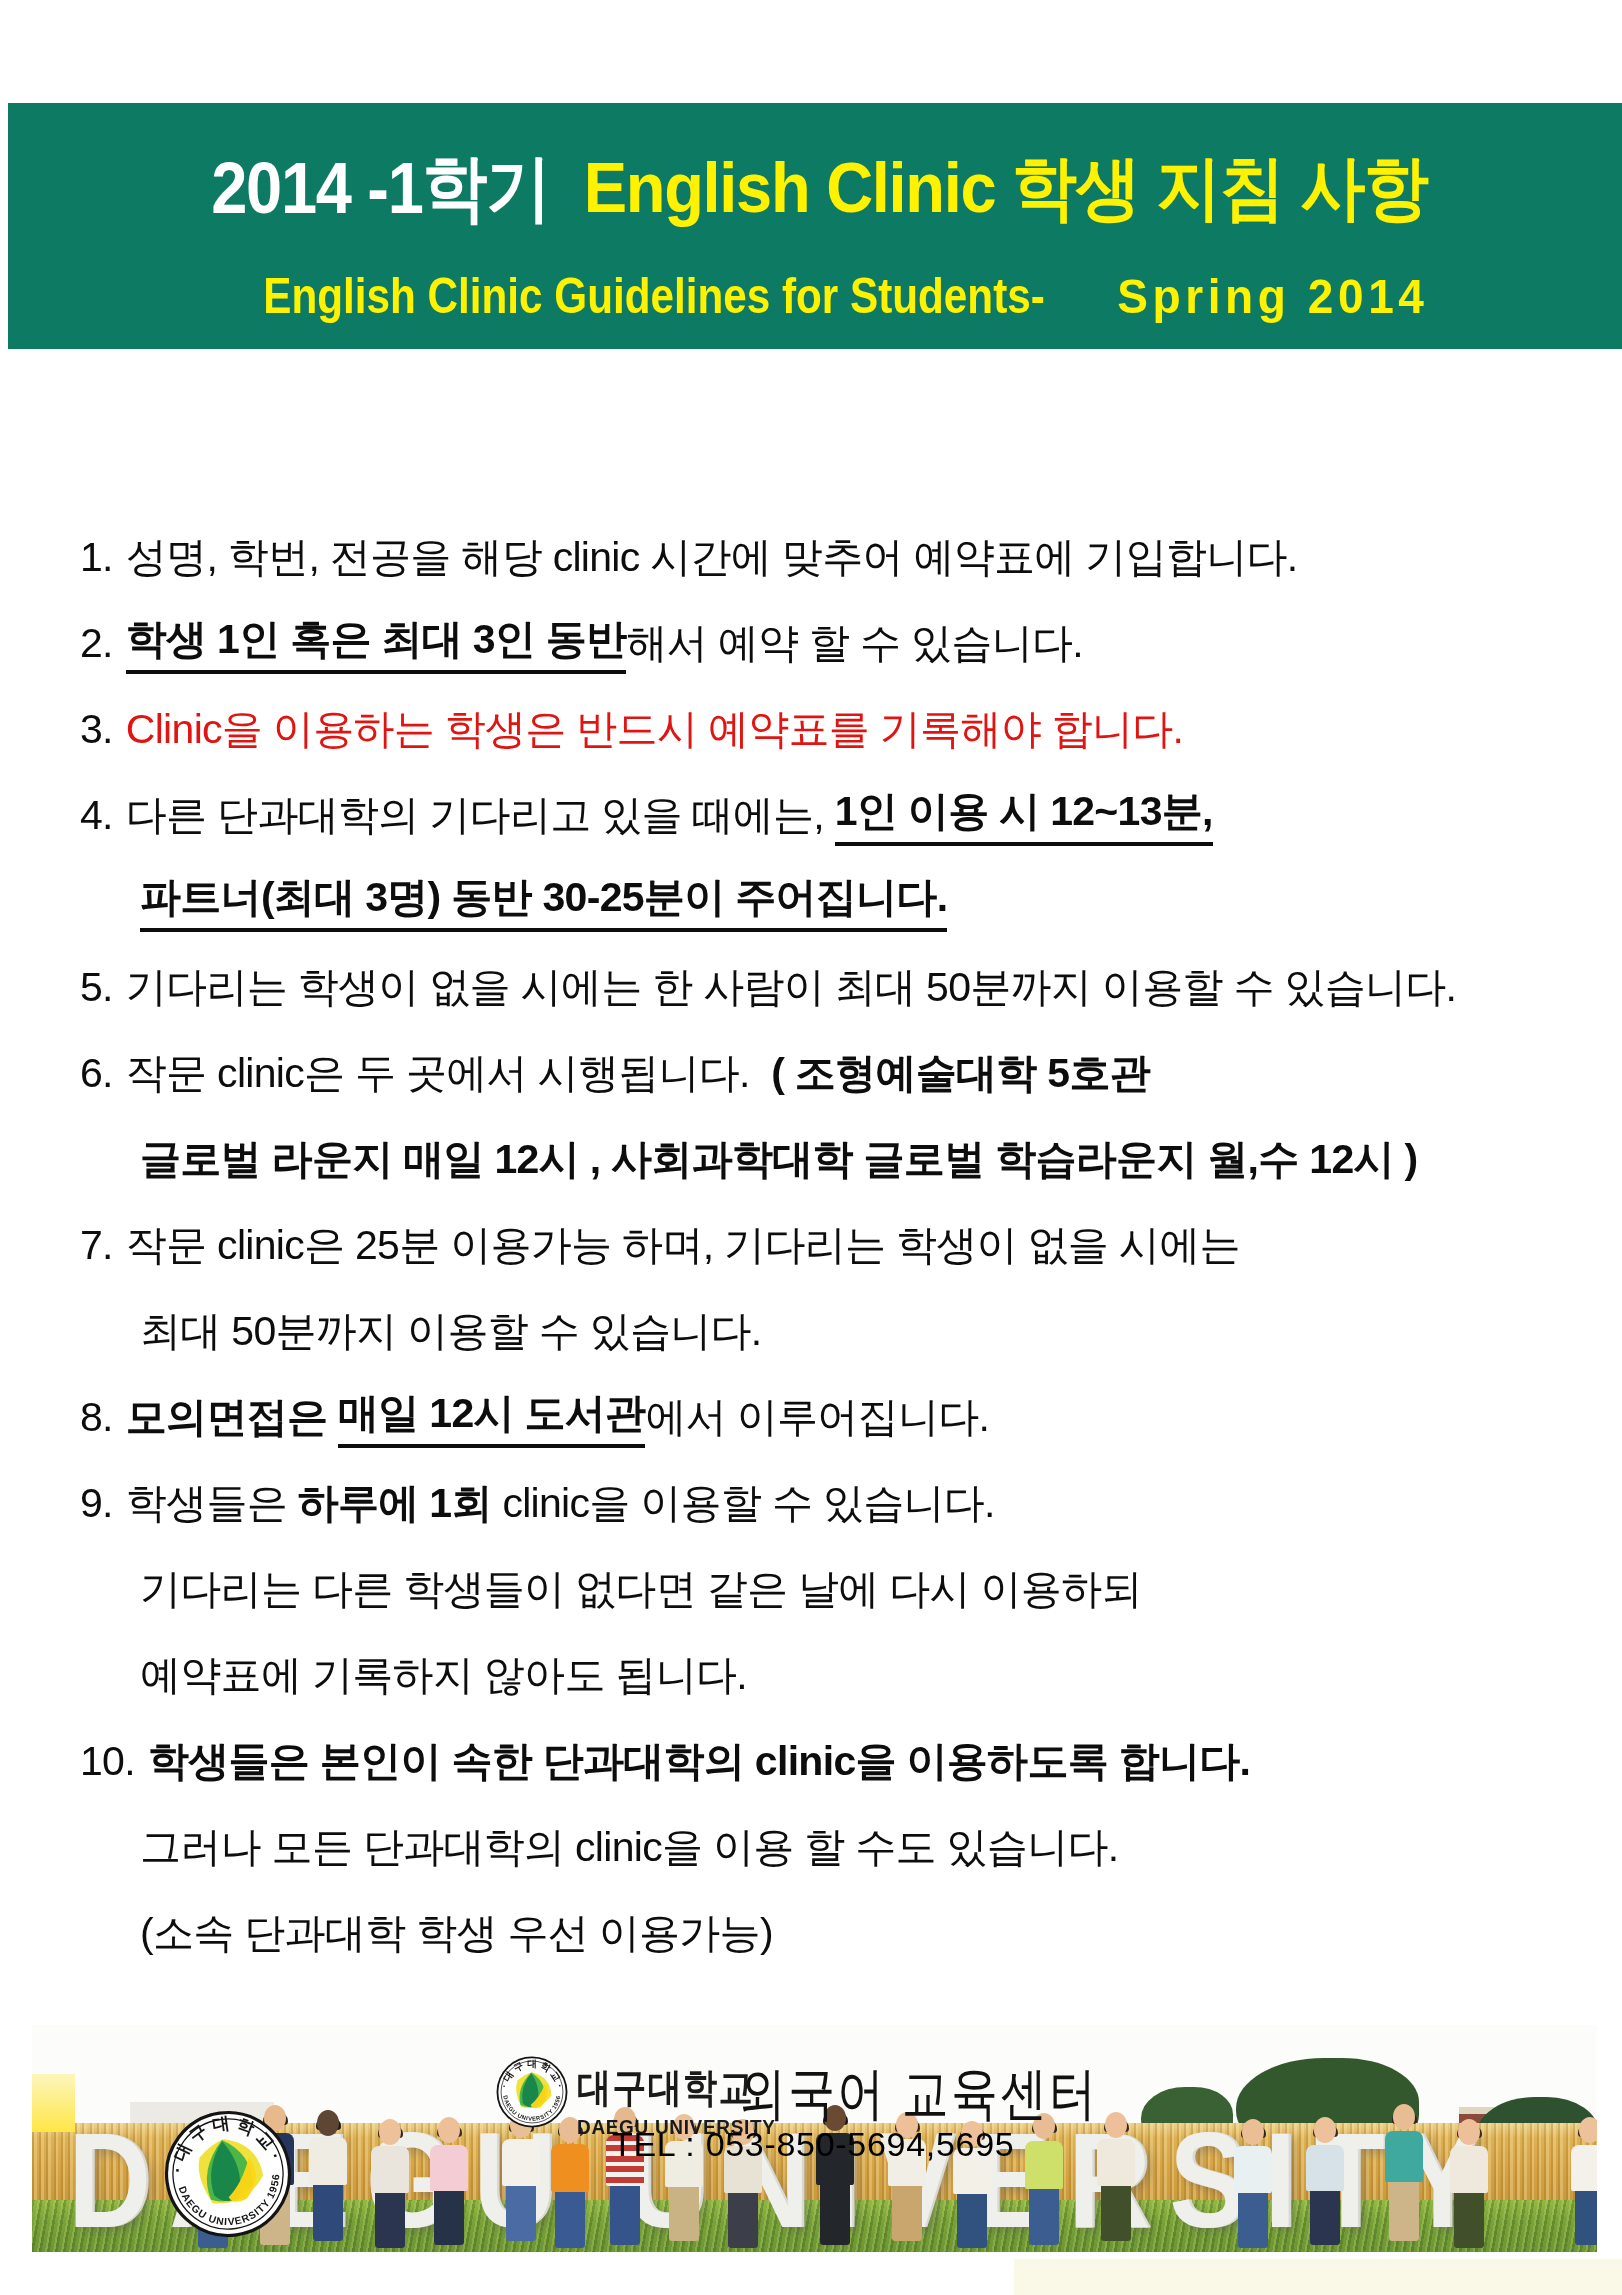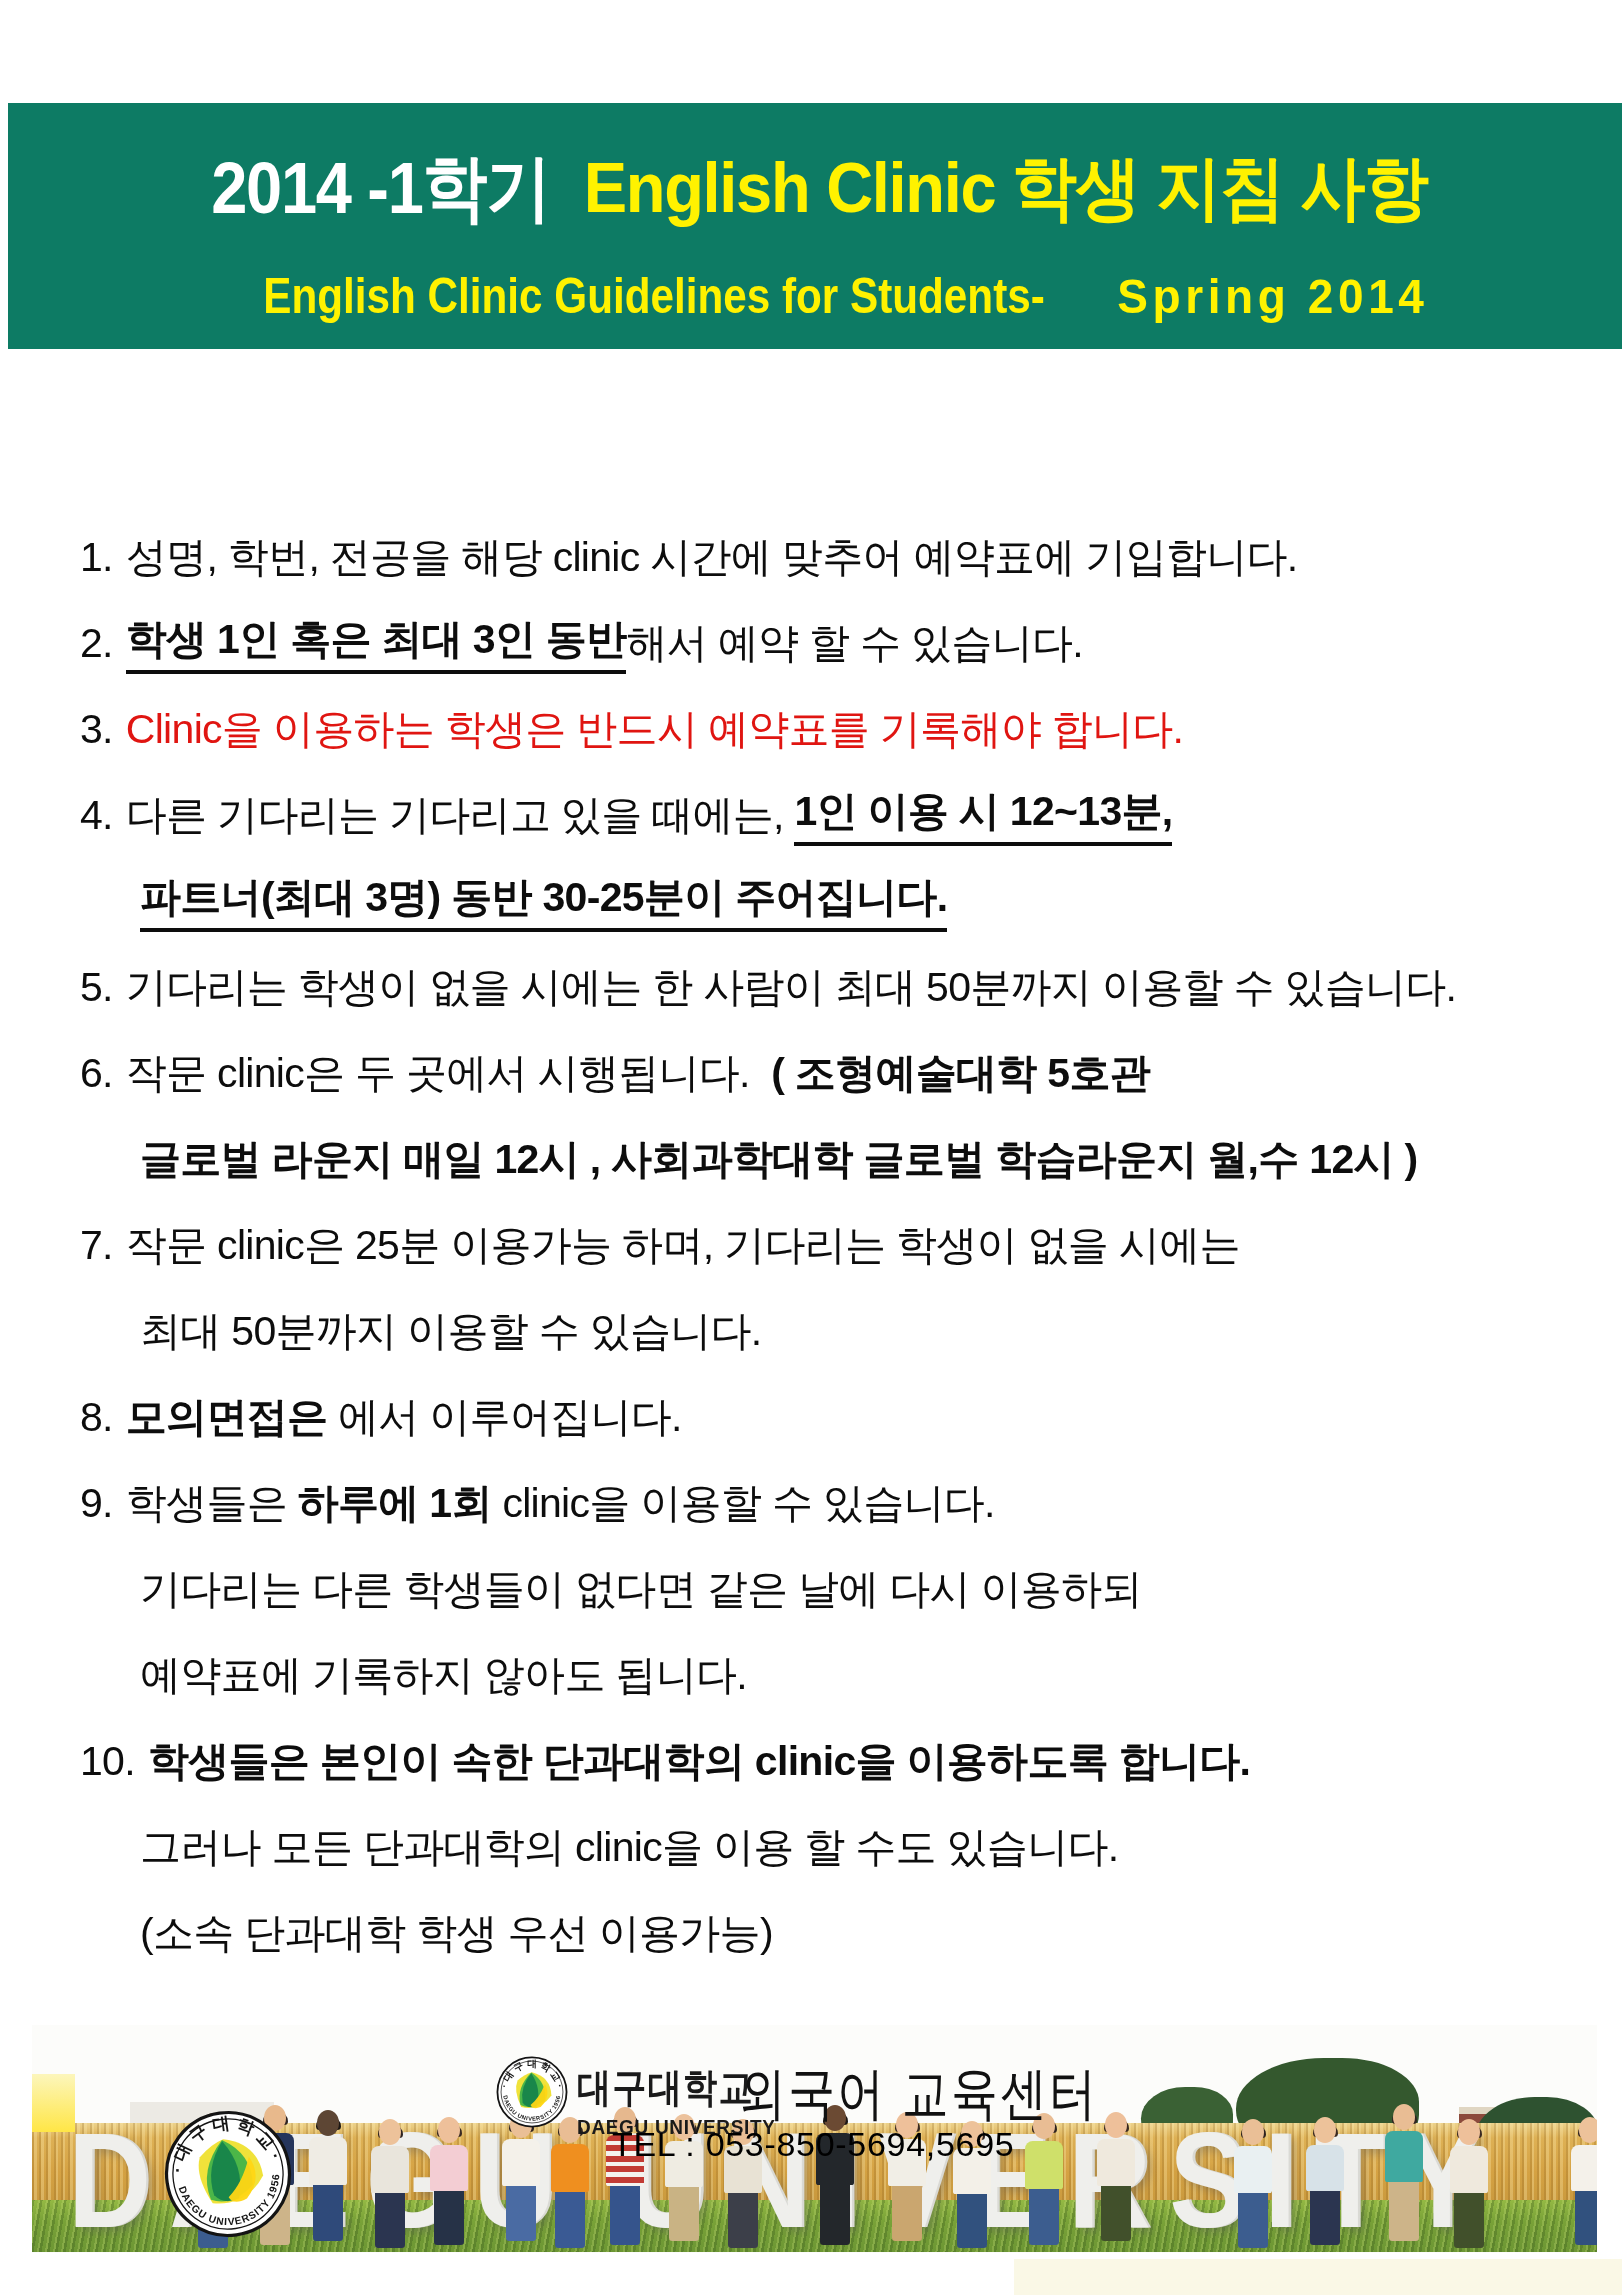--- a/index.html
+++ b/index.html
@@ -85,28 +85,28 @@
     <div class="title2">
       <span class="cond">English Clinic Guidelines for Students-</span>
       <span class="round">Spring 2014</span>
     </div>
   </div>
 
   <div id="guidelines">
       <div class="gline"><span class="num">1.</span><span class="seg">성명, 학번, 전공을 해당 clinic 시간에 맞추어 예약표에 기입합니다.</span></div>
       <div class="gline"><span class="num">2.</span><span class="seg u">학생 1인 혹은 최대 3인 동반</span><span class="seg">해서 예약 할 수 있습니다.</span></div>
       <div class="gline"><span class="num">3.</span><span class="seg" style="color: rgb(224, 21, 17);">Clinic을 이용하는 학생은 반드시 예약표를 기록해야 합니다.</span></div>
-      <div class="gline"><span class="num">4.</span><span class="seg">다른 기다리는 기다리고 있을 때에는, </span><span class="seg u">1인 이용 시 12~13분,</span></div>
+      <div class="gline"><span class="num">4.</span><span class="seg">다른 단과대학의 기다리고 있을 때에는, </span><span class="seg u">1인 이용 시 12~13분,</span></div>
       <div class="gline cont"><span class="seg u">파트너(최대 3명) 동반 30-25분이 주어집니다.</span></div>
       <div class="gline"><span class="num">5.</span><span class="seg">기다리는 학생이 없을 시에는 한 사람이 최대 50분까지 이용할 수 있습니다.</span></div>
       <div class="gline"><span class="num">6.</span><span class="seg">작문 clinic은 두 곳에서 시행됩니다.  </span><span class="seg b">( 조형예술대학 5호관</span></div>
       <div class="gline cont"><span class="seg b">글로벌 라운지 매일 12시 , 사회과학대학 글로벌 학습라운지 월,수 12시 )</span></div>
       <div class="gline"><span class="num">7.</span><span class="seg">작문 clinic은 25분 이용가능 하며, 기다리는 학생이 없을 시에는</span></div>
       <div class="gline cont"><span class="seg">최대 50분까지 이용할 수 있습니다.</span></div>
-      <div class="gline"><span class="num">8.</span><span class="seg b">모의면접은 </span><span class="seg">에서 이루어집니다.</span></div>
+      <div class="gline"><span class="num">8.</span><span class="seg b">모의면접은 </span><span class="seg u">매일 12시 도서관</span><span class="seg">에서 이루어집니다.</span></div>
       <div class="gline"><span class="num">9.</span><span class="seg">학생들은 </span><span class="seg b">하루에 1회</span><span class="seg"> clinic을 이용할 수 있습니다.</span></div>
       <div class="gline cont"><span class="seg">기다리는 다른 학생들이 없다면 같은 날에 다시 이용하되</span></div>
       <div class="gline cont"><span class="seg">예약표에 기록하지 않아도 됩니다.</span></div>
       <div class="gline"><span class="num">10.</span><span class="seg b">학생들은 본인이 속한 단과대학의 clinic을 이용하도록 합니다.</span></div>
       <div class="gline cont"><span class="seg">그러나 모든 단과대학의 clinic을 이용 할 수도 있습니다.</span></div>
       <div class="gline cont"><span class="seg">(소속 단과대학 학생 우선 이용가능)</span></div>
     </div>
 
   <div class="photo">
     <div class="bldg-left"></div>

